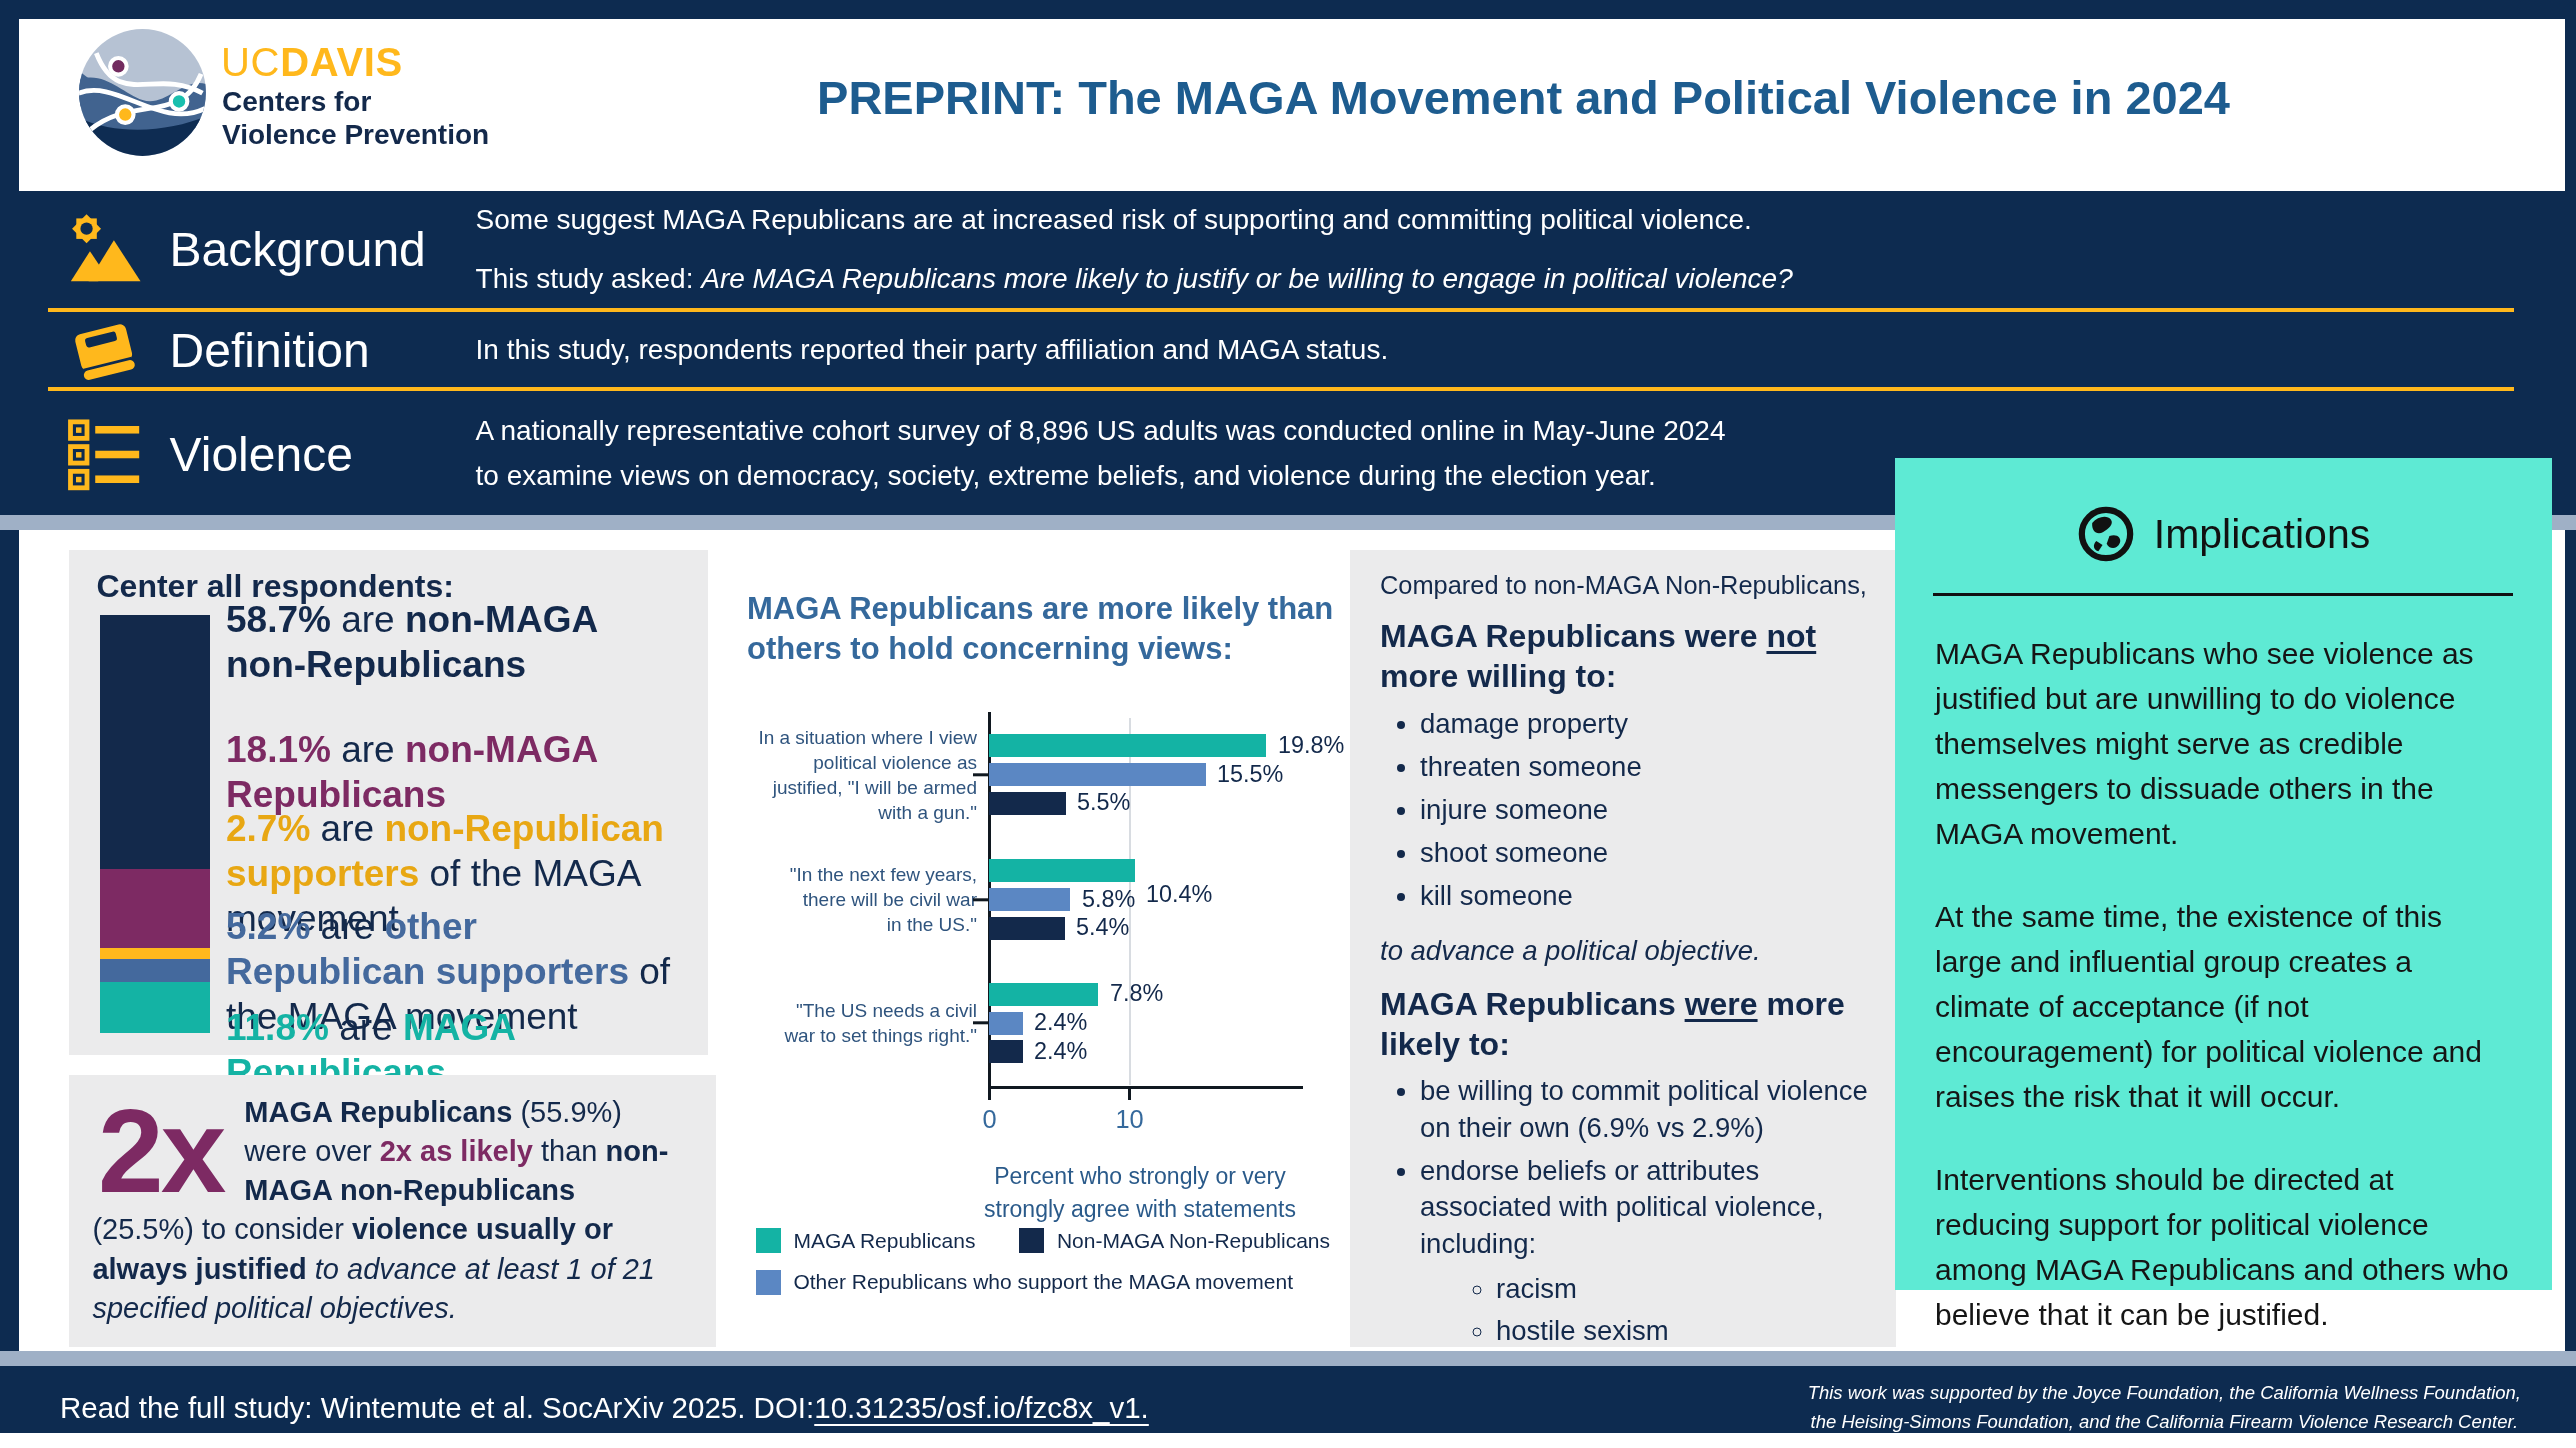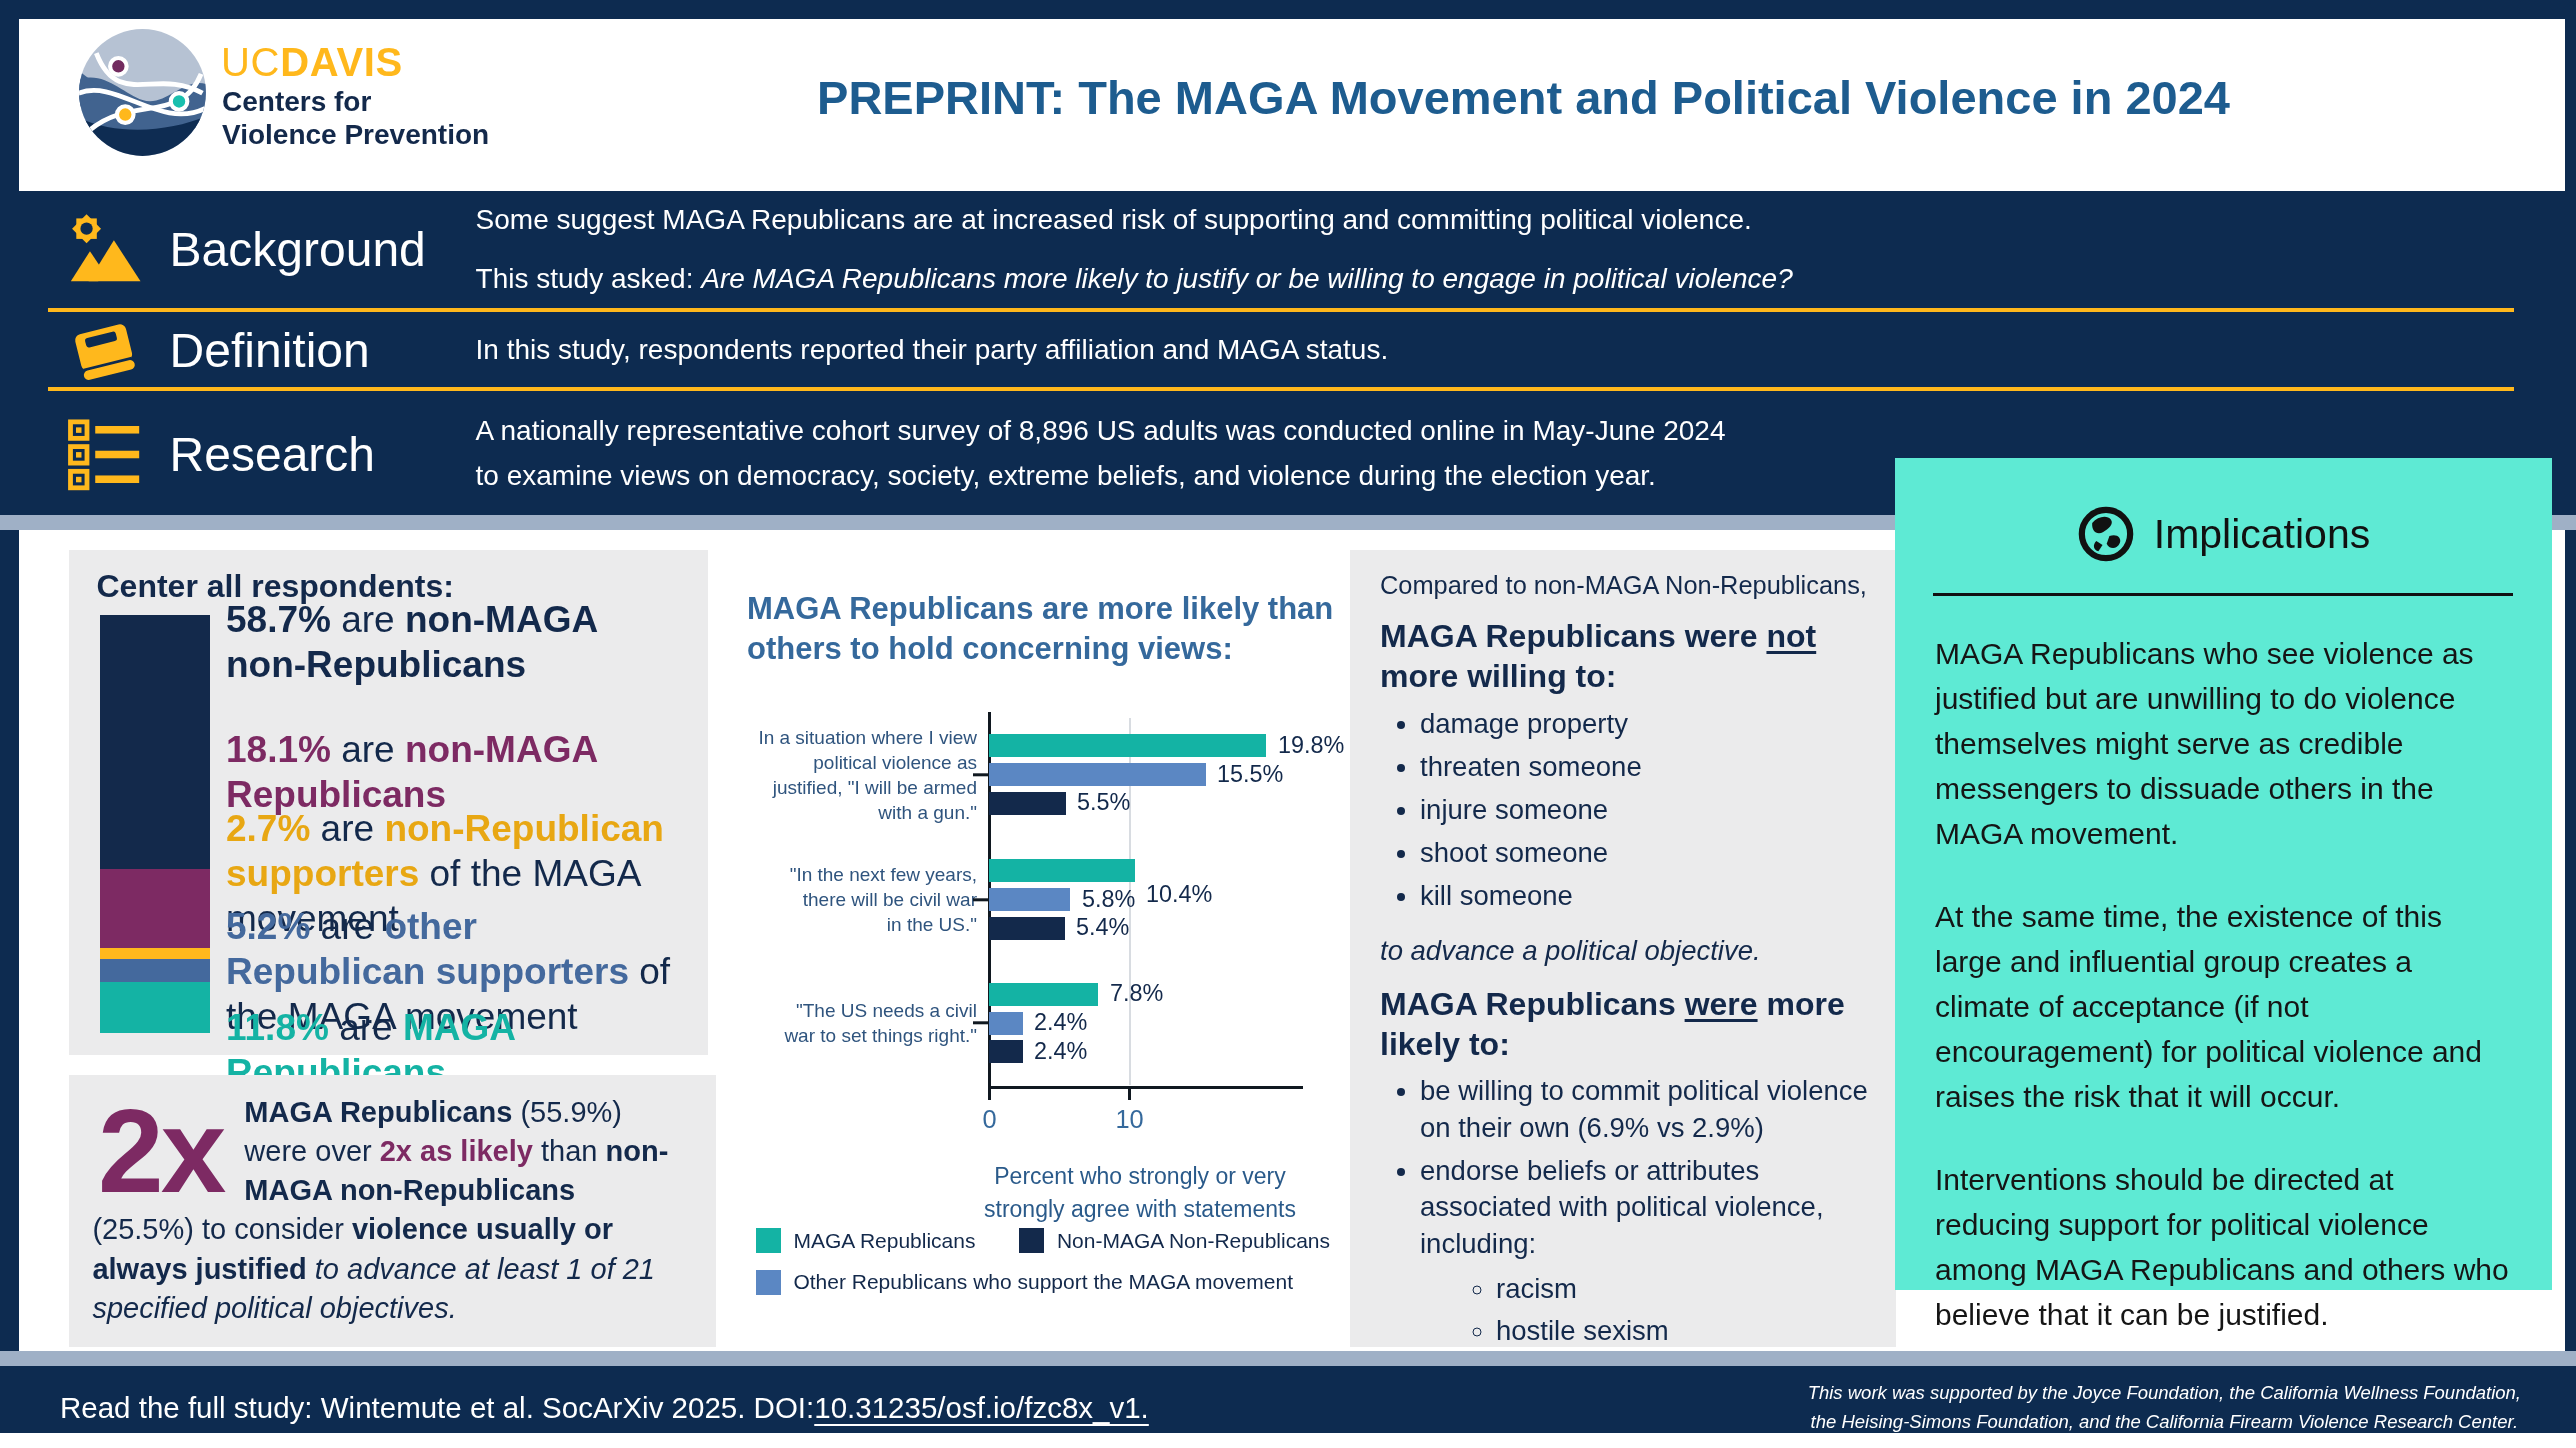--- a/index.html
+++ b/index.html
@@ -182,21 +182,21 @@
         <g fill="#ffb81c">
           <rect x="16" y="18" width="8" height="8"></rect>
             <rect x="16" y="54" width="8" height="8"></rect>
             <rect x="16" y="90" width="8" height="8"></rect>
           <rect x="44" y="16" width="64" height="11"></rect>
           <rect x="44" y="52" width="64" height="11"></rect>
           <rect x="44" y="88" width="64" height="11"></rect>
         </g>
       </svg>
     </div>
-    <div class="band-title">Research</div>
+    <div class="band-title">Violence</div>
     <div class="band-body">
         <div class="rl"><span>A nationally representative cohort survey of 8,896 US adults was conducted online in May-June 2024</span></div>
         <div class="rl"><span>to examine views on democracy, society, extreme beliefs, and violence during the election year.</span></div>
       </div>
   </div>
 </div>
 
 <div class="abs strip-top"></div>
 
 <div class="abs panel p-resp">

